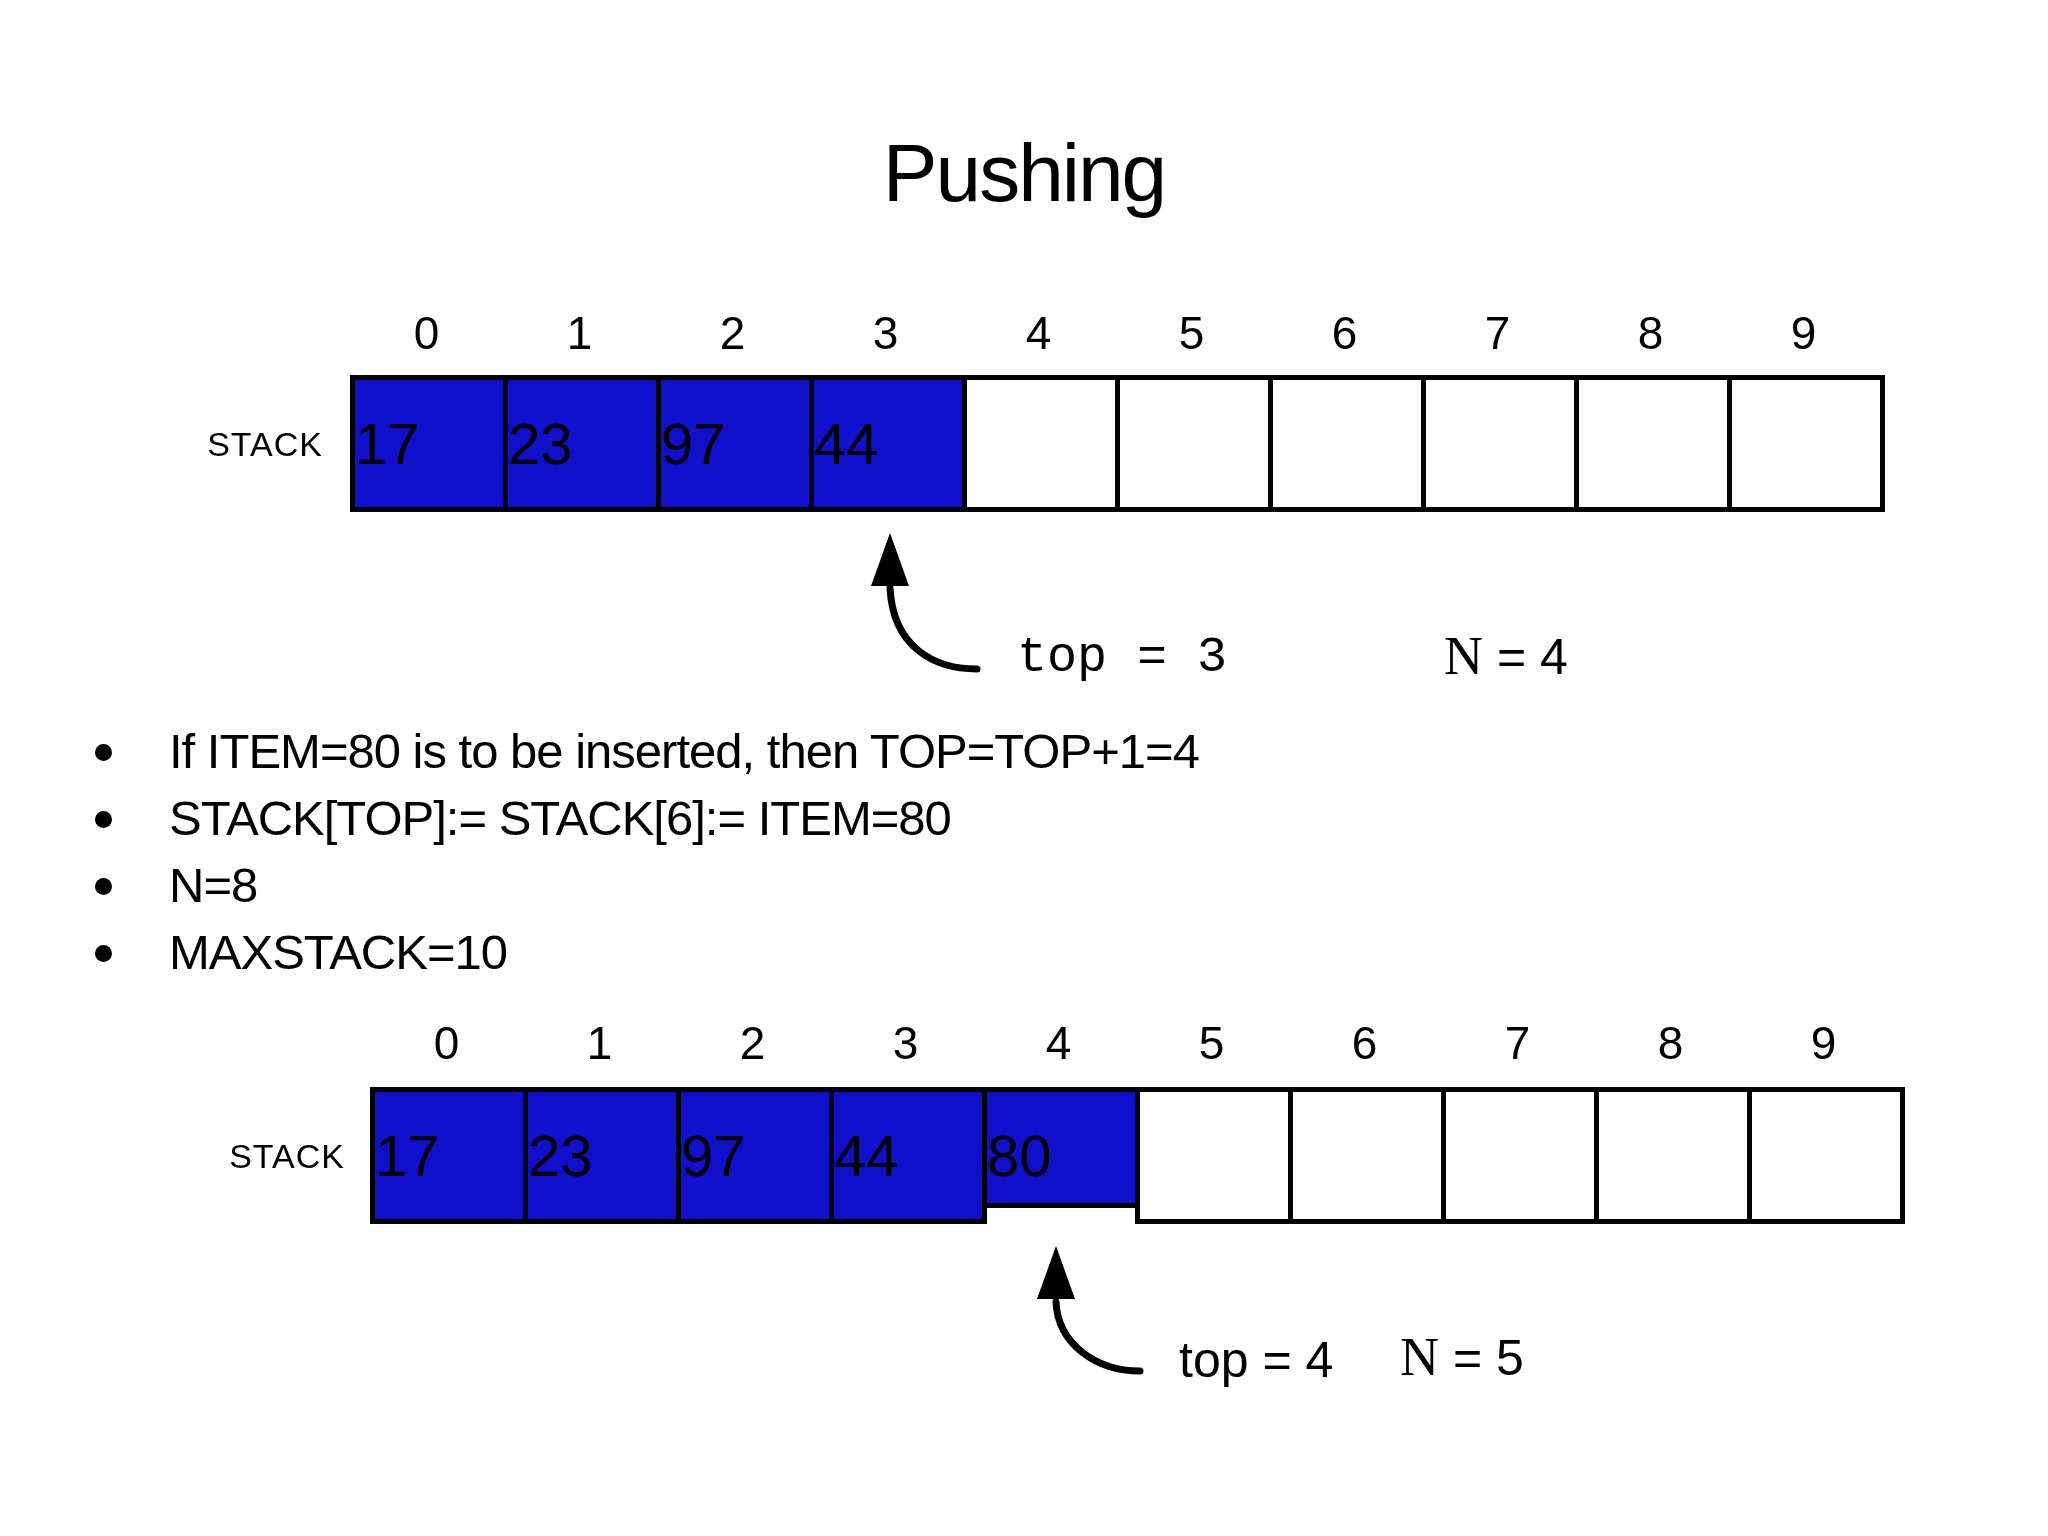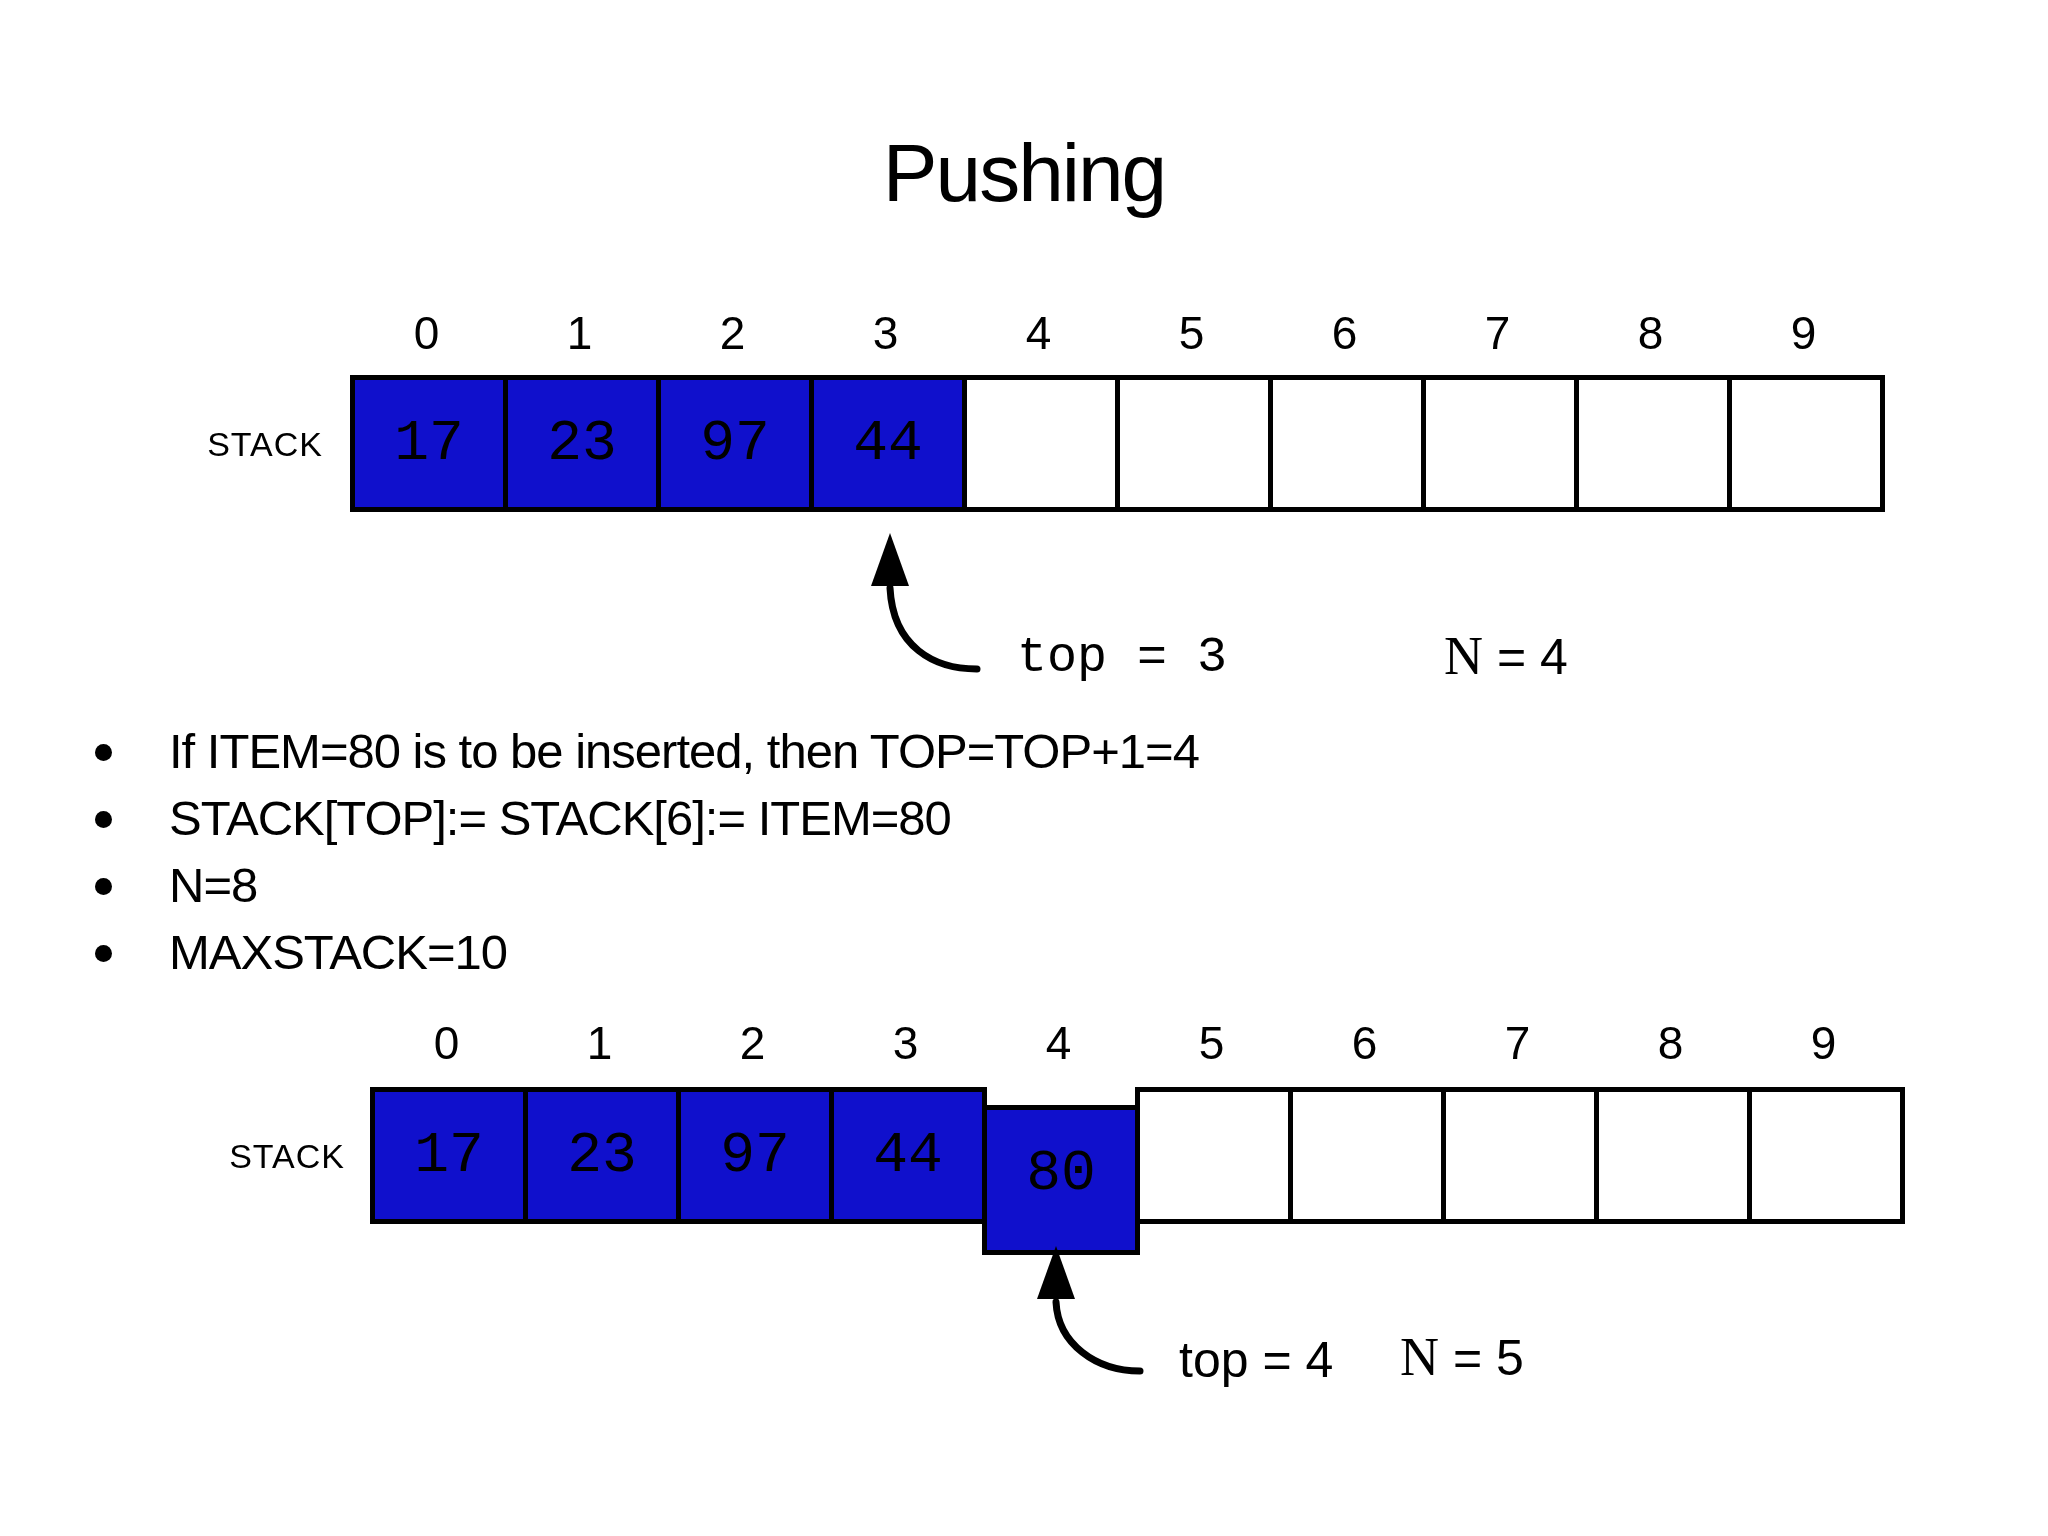--- a/index.html
+++ b/index.html
@@ -24,28 +24,27 @@
     width:153px;flex:0 0 153px;
     text-align:center;
     font-size:46px;line-height:62px;
   }
   .cells{position:absolute;display:flex;align-items:flex-start;}
   .cell{
     box-sizing:border-box;
     width:158px;flex:0 0 158px;height:137px;
     border:5px solid #000;
     background:#ffffff;
-    text-align:center;
-    font-family:Liberation Mono, monospace;
+    font-family:Liberation Sans, sans-serif;
     font-size:58px;line-height:127px;
     color:#000;
   }
   .cell + .cell{margin-left:-5px;}
   .cell.filled{background:var(--cell-blue,#1010cc);}
-  .cell.tall{height:150px;margin-top:18px;}
+  .cell.tall{height:121px;}
   .stack-label{
     position:absolute;
     font-size:34px;line-height:36px;
     text-align:right;
     letter-spacing:1px;
   }
   
   .anno{
     position:absolute;
     font-size:50px;line-height:56px;

